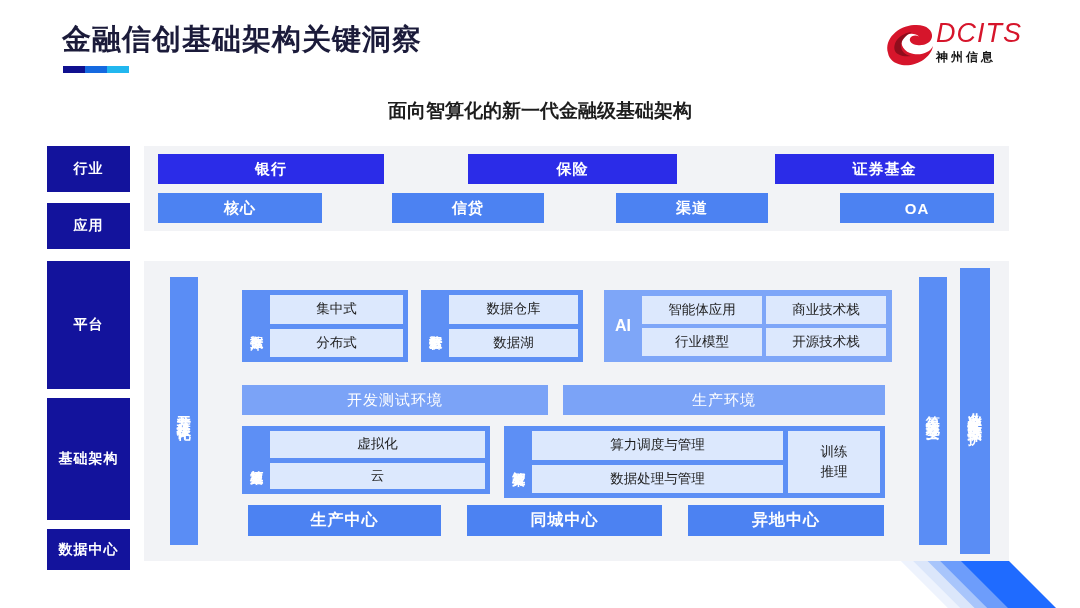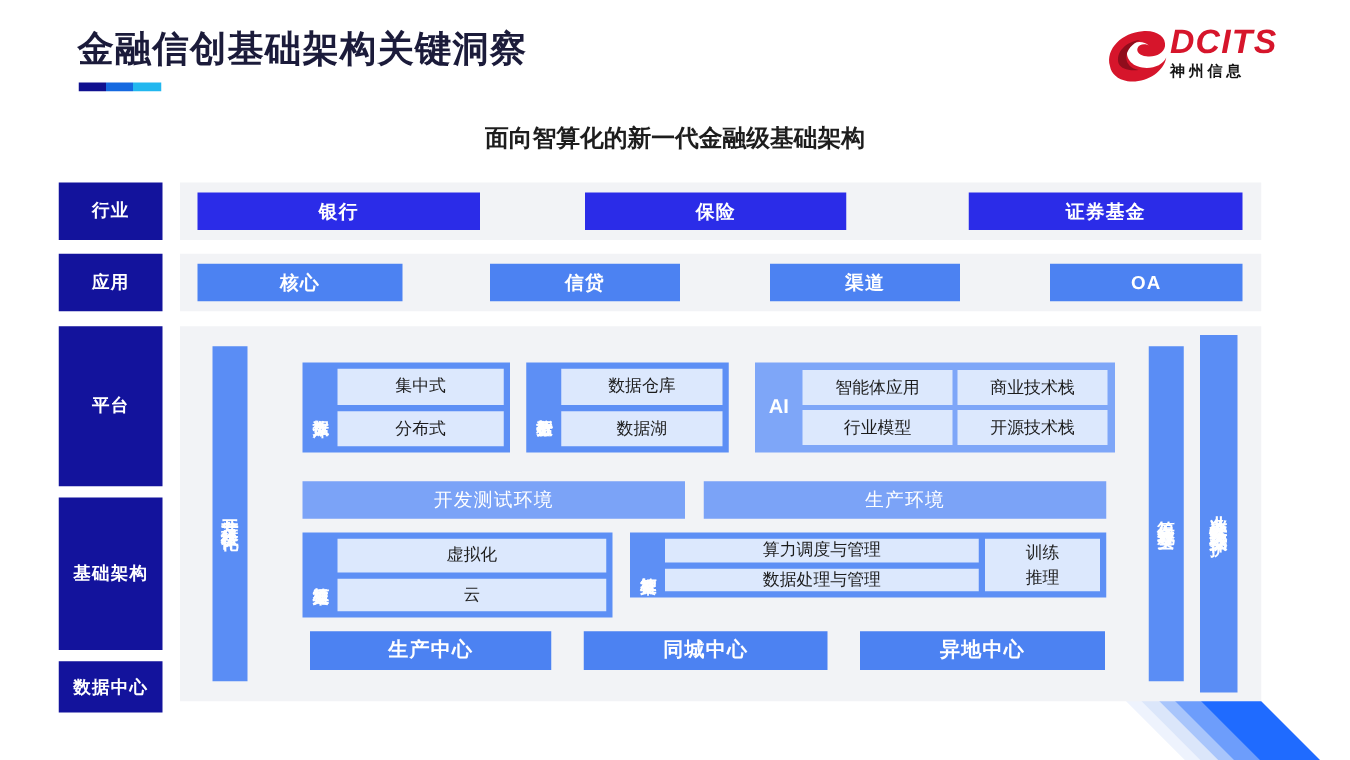--- a/index.html
+++ b/index.html
@@ -33,21 +33,21 @@
     font-size: 29px; font-weight: bold; color: #1b1b3a; letter-spacing: 1px;
   }
   .title-rule {
     position: absolute; left: 63px; top: 66px;
     width: 66px; height: 7px;
     background: linear-gradient(to right, #10108f 0%, #10108f 33%, #1569e0 33%, #1569e0 66%, #22b7ef 66%, #22b7ef 100%);
   }
   .logo { position: absolute; right: 36px; top: 18px; width: 160px; height: 58px; }
   .logo-mark { position:absolute; left:0; top:4px; width:50px; height:46px; }
   .logo-text { position:absolute; left:52px; top:2px; }
-  .logo-en { font-size:27px; font-weight:bold; color:#d6152b; letter-spacing:1px; font-style: italic; line-height:1; }
+  .logo-en { font-size:27px; font-weight:normal; color:#d6152b; letter-spacing:1px; font-style: italic; line-height:1; }
   .logo-cn { font-size:12px; font-weight:bold; color:#141414; letter-spacing:3px; line-height:1.2; margin-top:3px; }
 
   .subtitle {
     position: absolute; left: 0; right: 0; top: 98px;
     text-align: center; font-size: 19px; font-weight: bold; color: #1d1d1d;
   }
 
   
   .row-label {
     position: absolute; left: 47px; width: 83px;
@@ -58,21 +58,21 @@
   }
   .lbl-industry { top:146px;  height: 46px; }
   .lbl-app      { top:203px;  height: 46px; }
   .lbl-platform { top:261px;  height: 128px; }
   .lbl-infra    { top:398px;  height: 122px; }
   .lbl-dc       { top:529px;  height: 41px; }
 
   
   .panel { position:absolute; background:#f2f3f6; }
   .panel-industry { left:144px; top:146px; width: 865px; height: 46px; }
-  .panel-app      { left:144px; top:203px; width: 865px; height: 46px; }
+  .panel-app      { left:144px; top:185px; width: 865px; height: 46px; }
   .panel-platform { left:144px; top:261px; width: 865px; height: 300px; }
 
   .pill {
     position:absolute; display:flex; align-items:center; justify-content:center;
     color:#ffffff; font-weight:bold; letter-spacing:1px;
   }
   .pill-industry { top:8px; height:30px; background:#2b2ce8; font-size:15px; }
   .pill-app      { top:8px; height:30px; background:#4c82f2; font-size:15px; }
 
   
@@ -213,21 +213,21 @@
   <div class="wbar" style="left:563px; top:385px; width:322px; height:30px;">生产环境</div>
 
   <div class="group" style="left:242px; top:426px; width:248px; height:68px;">
     <div class="group-cap">通算框架</div>
     <div class="group-body">
       <div class="chip">虚拟化</div>
       <div class="chip">云</div>
     </div>
   </div>
 
-  <div class="group" style="left:504px; top:426px; width:381px; height:52px;">
+  <div class="group" style="left:504px; top:426px; width:381px; height:72px;">
     <div class="group-cap">智算框架</div>
     <div class="group-body" style="flex:1;">
       <div class="chip">算力调度与管理</div>
       <div class="chip">数据处理与管理</div>
     </div>
     <div class="train-box">
       <span>训练</span>
       <span>推理</span>
     </div>
   </div>

